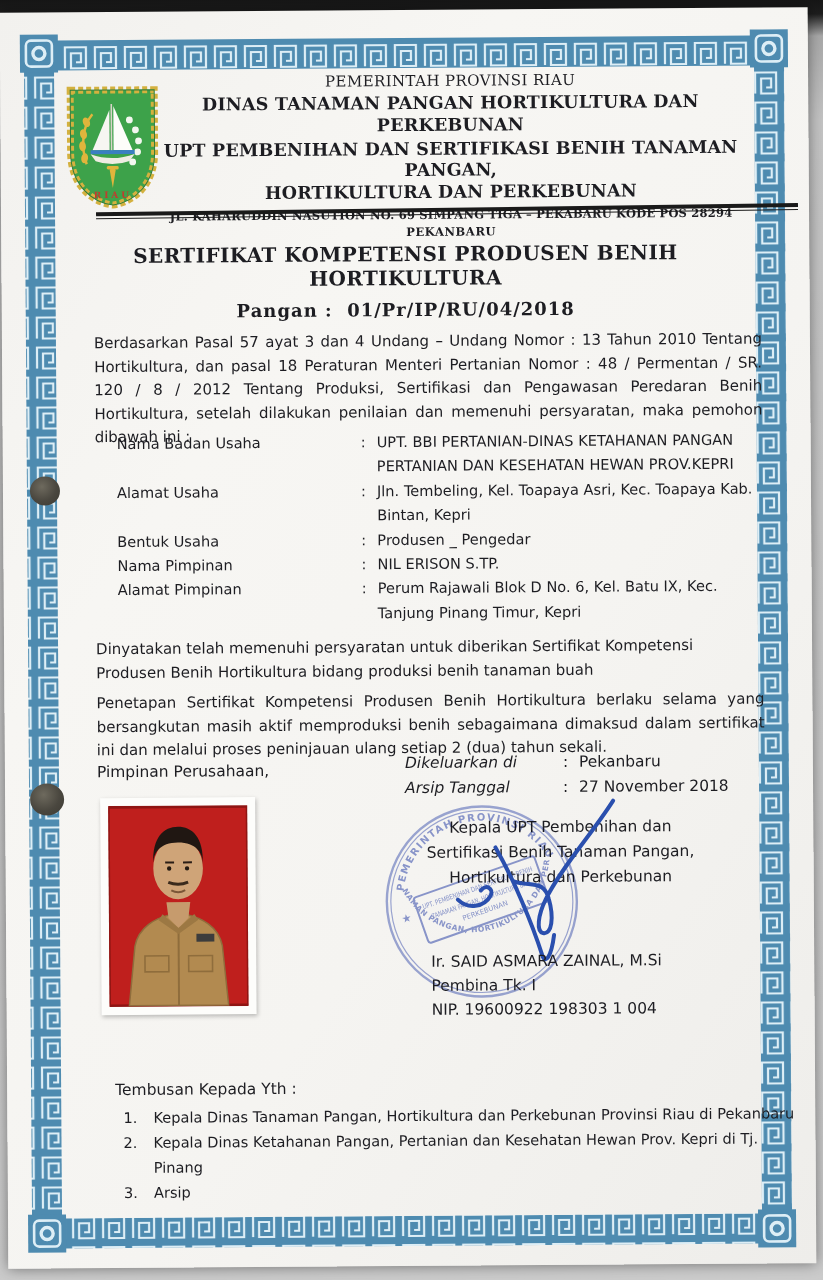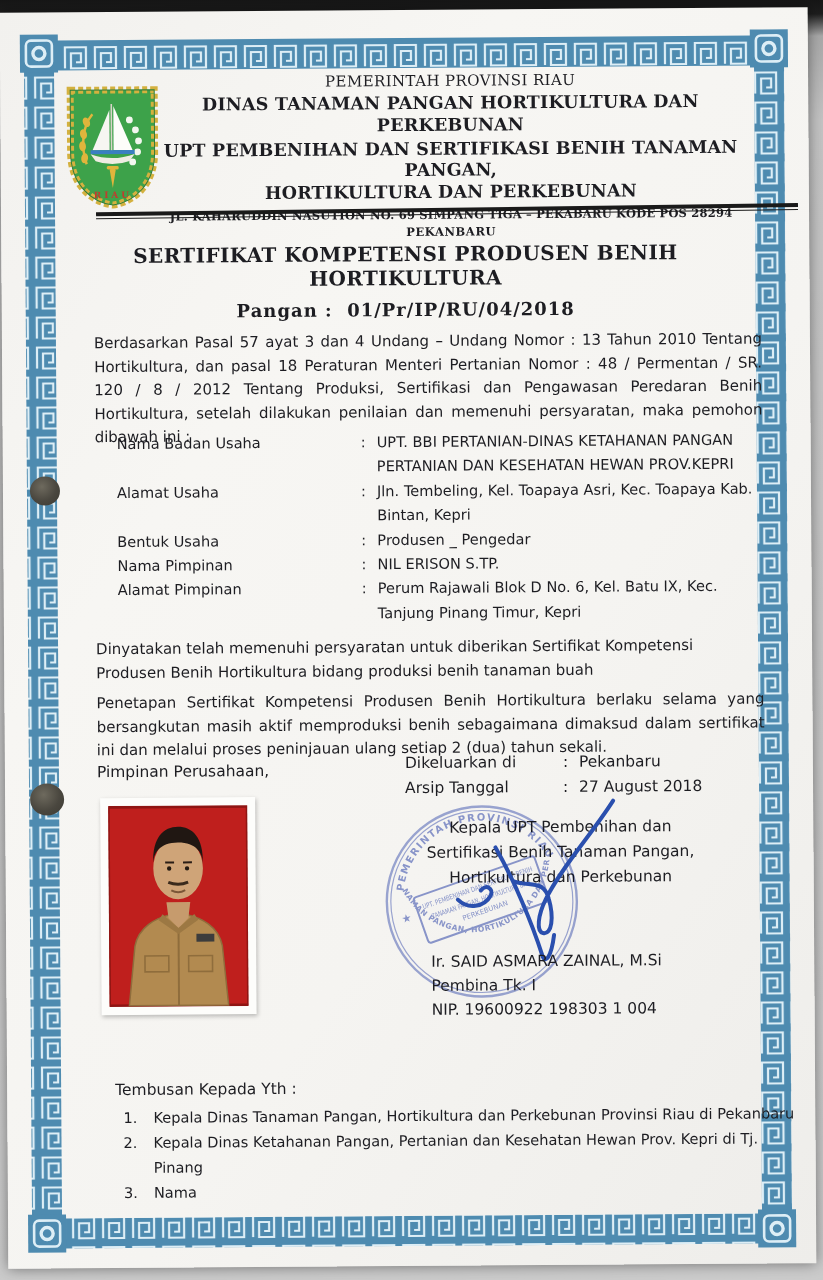--- a/index.html
+++ b/index.html
@@ -50,21 +50,21 @@
   .fvalue{width:372px;flex:1;}
 
   
   .pimpinan{position:absolute;left:92px;top:751px;font-size:15.5px;}
   .photo{position:absolute;left:95px;top:786px;width:155px;height:217px;background:#fdfdfb;
          box-shadow:1px 2px 4px rgba(0,0,0,.25);padding:8px;box-sizing:border-box;}
   .photo svg{width:100%;height:100%;display:block;}
 
   .issued{position:absolute;left:400px;top:741px;font-size:15.5px;line-height:24.5px;}
   .irow{display:flex;}
-  .ilabel{width:158px;flex:0 0 158px;}
+  .ilabel{width:158px;flex:0 0 158px;font-style:italic;}
   .icolon{width:16px;flex:0 0 16px;}
 
   .signer-title{position:absolute;left:368px;top:806px;width:374px;text-align:center;
         font-size:15.5px;line-height:25px;}
   .stamp{position:absolute;left:368px;top:784px;width:216px;height:216px;
         transform:rotate(-12deg);opacity:.82;mix-blend-mode:multiply;}
   .signature{position:absolute;left:418px;top:786px;width:250px;height:190px;}
   .name-block{position:absolute;left:425px;top:940px;font-size:15.5px;line-height:24px;}
 
   .tembusan{position:absolute;left:108px;top:1066px;width:680px;font-size:14.6px;line-height:25px;}
@@ -228,21 +228,21 @@
 
     <div class="issued">
       <div class="irow">
         <div class="ilabel">Dikeluarkan di</div>
         <div class="icolon">:</div>
         <div>Pekanbaru</div>
       </div>
       <div class="irow">
         <div class="ilabel">Arsip Tanggal</div>
         <div class="icolon">:</div>
-        <div>27 August 2018</div>
+        <div>27 November 2018</div>
       </div>
     </div>
 
     <div class="signer-title">
       <div>Kepala UPT Pembenihan dan</div>
       <div>Sertifikasi Benih Tanaman Pangan,</div>
       <div>Hortikultura dan Perkebunan</div>
     </div>
 
     <svg class="stamp" viewBox="0 0 216 216">
@@ -288,21 +288,21 @@
       <div class="trow">
         <div class="tnum">1.</div>
         <div>Kepala Dinas Tanaman Pangan, Hortikultura dan Perkebunan Provinsi Riau di Pekanbaru</div>
       </div>
       <div class="trow">
         <div class="tnum">2.</div>
         <div>Kepala Dinas Ketahanan Pangan, Pertanian dan Kesehatan Hewan Prov. Kepri di Tj. Pinang</div>
       </div>
       <div class="trow">
         <div class="tnum">3.</div>
-        <div>Nama</div>
+        <div>Arsip</div>
       </div>
     </div>
 
     <div class="hole hole1"></div>
     <div class="hole hole2"></div>
 
   </div>
 </div>
 
 </body></html>

